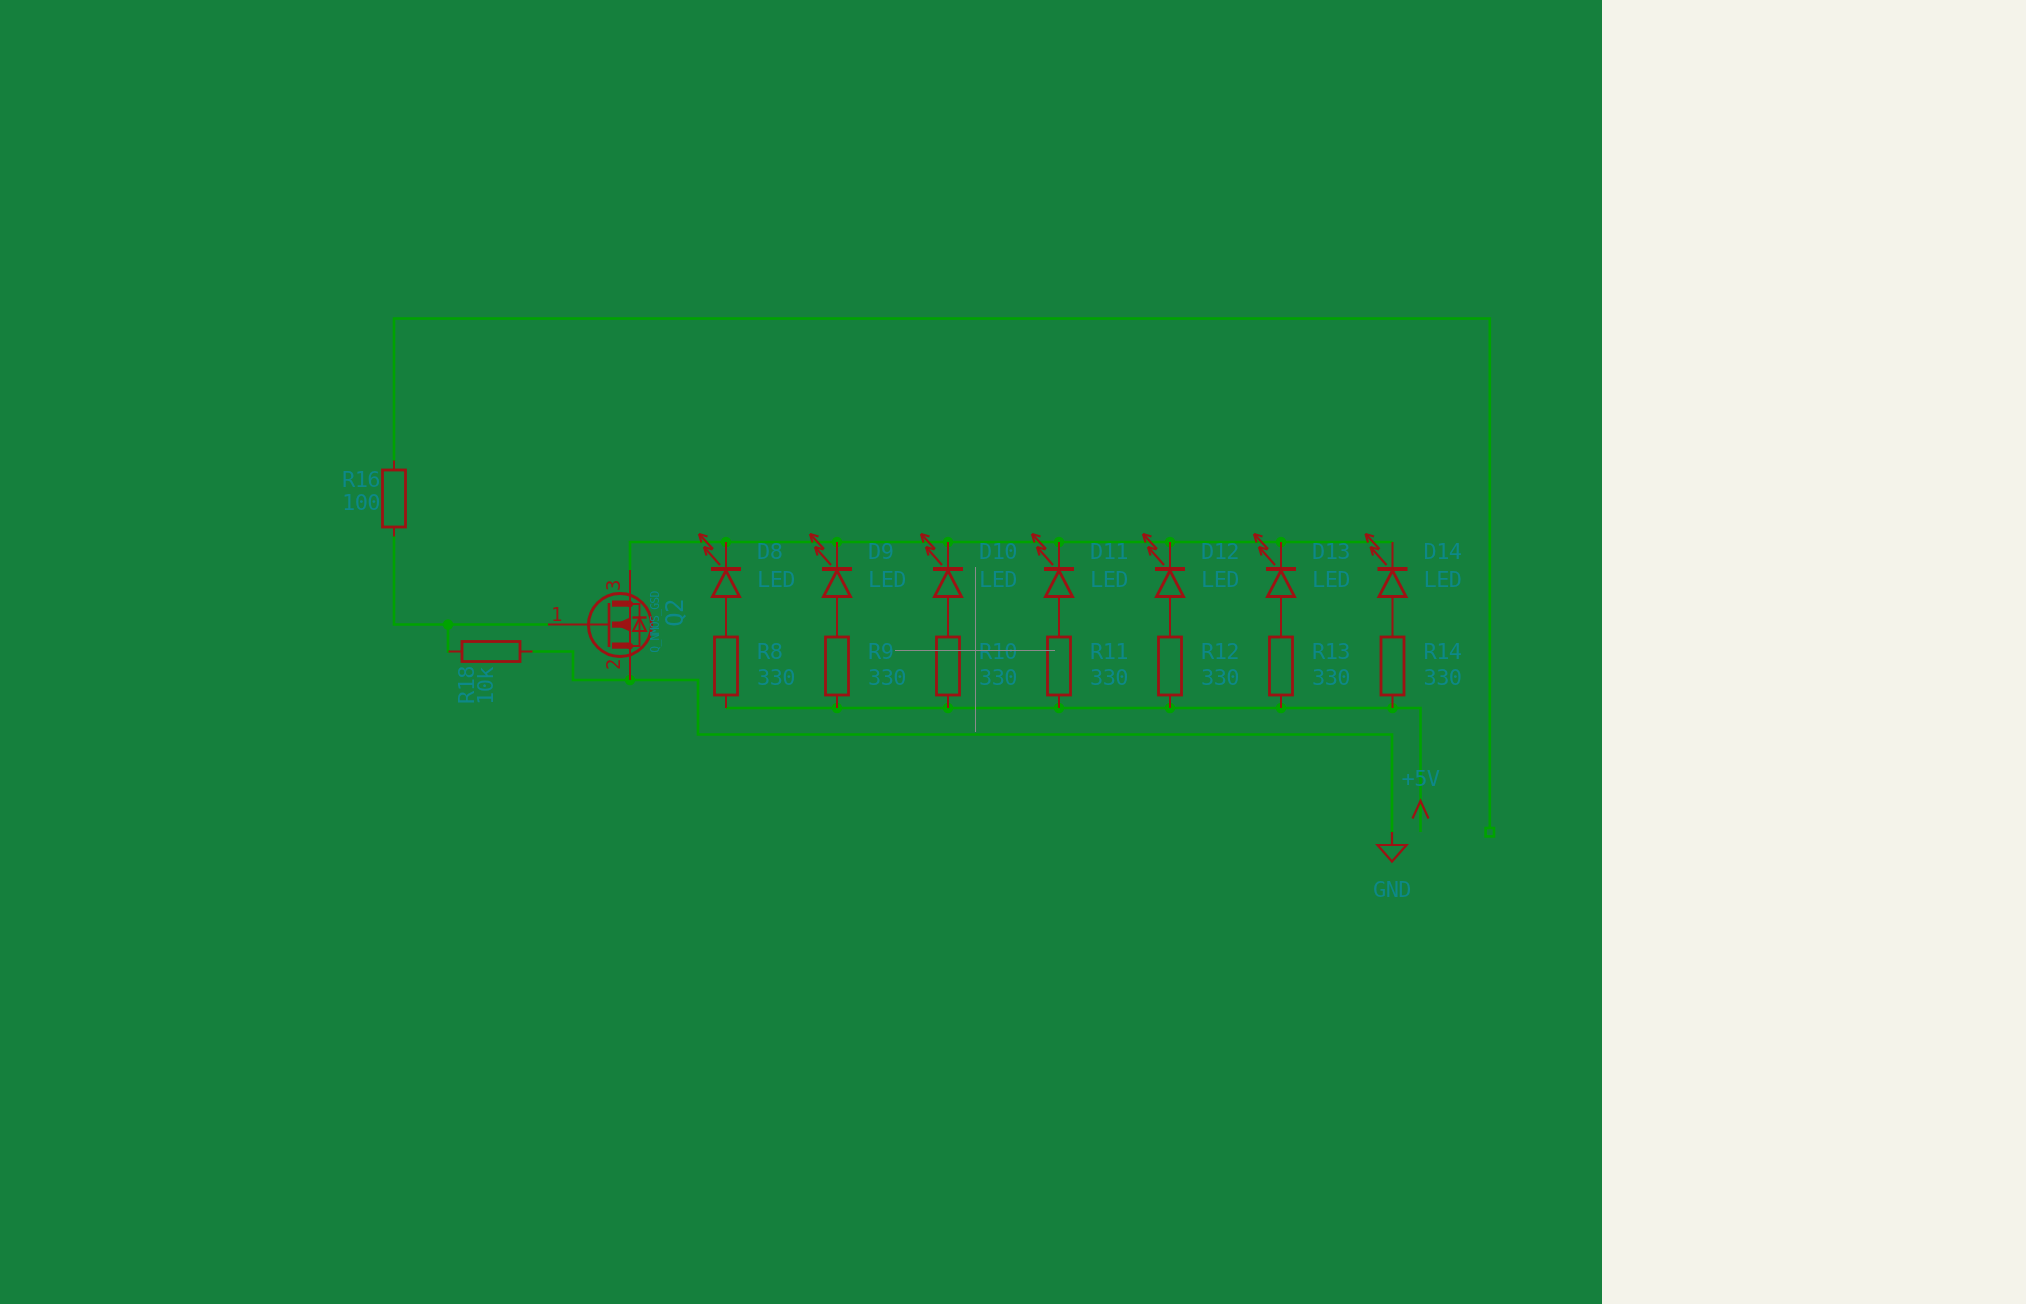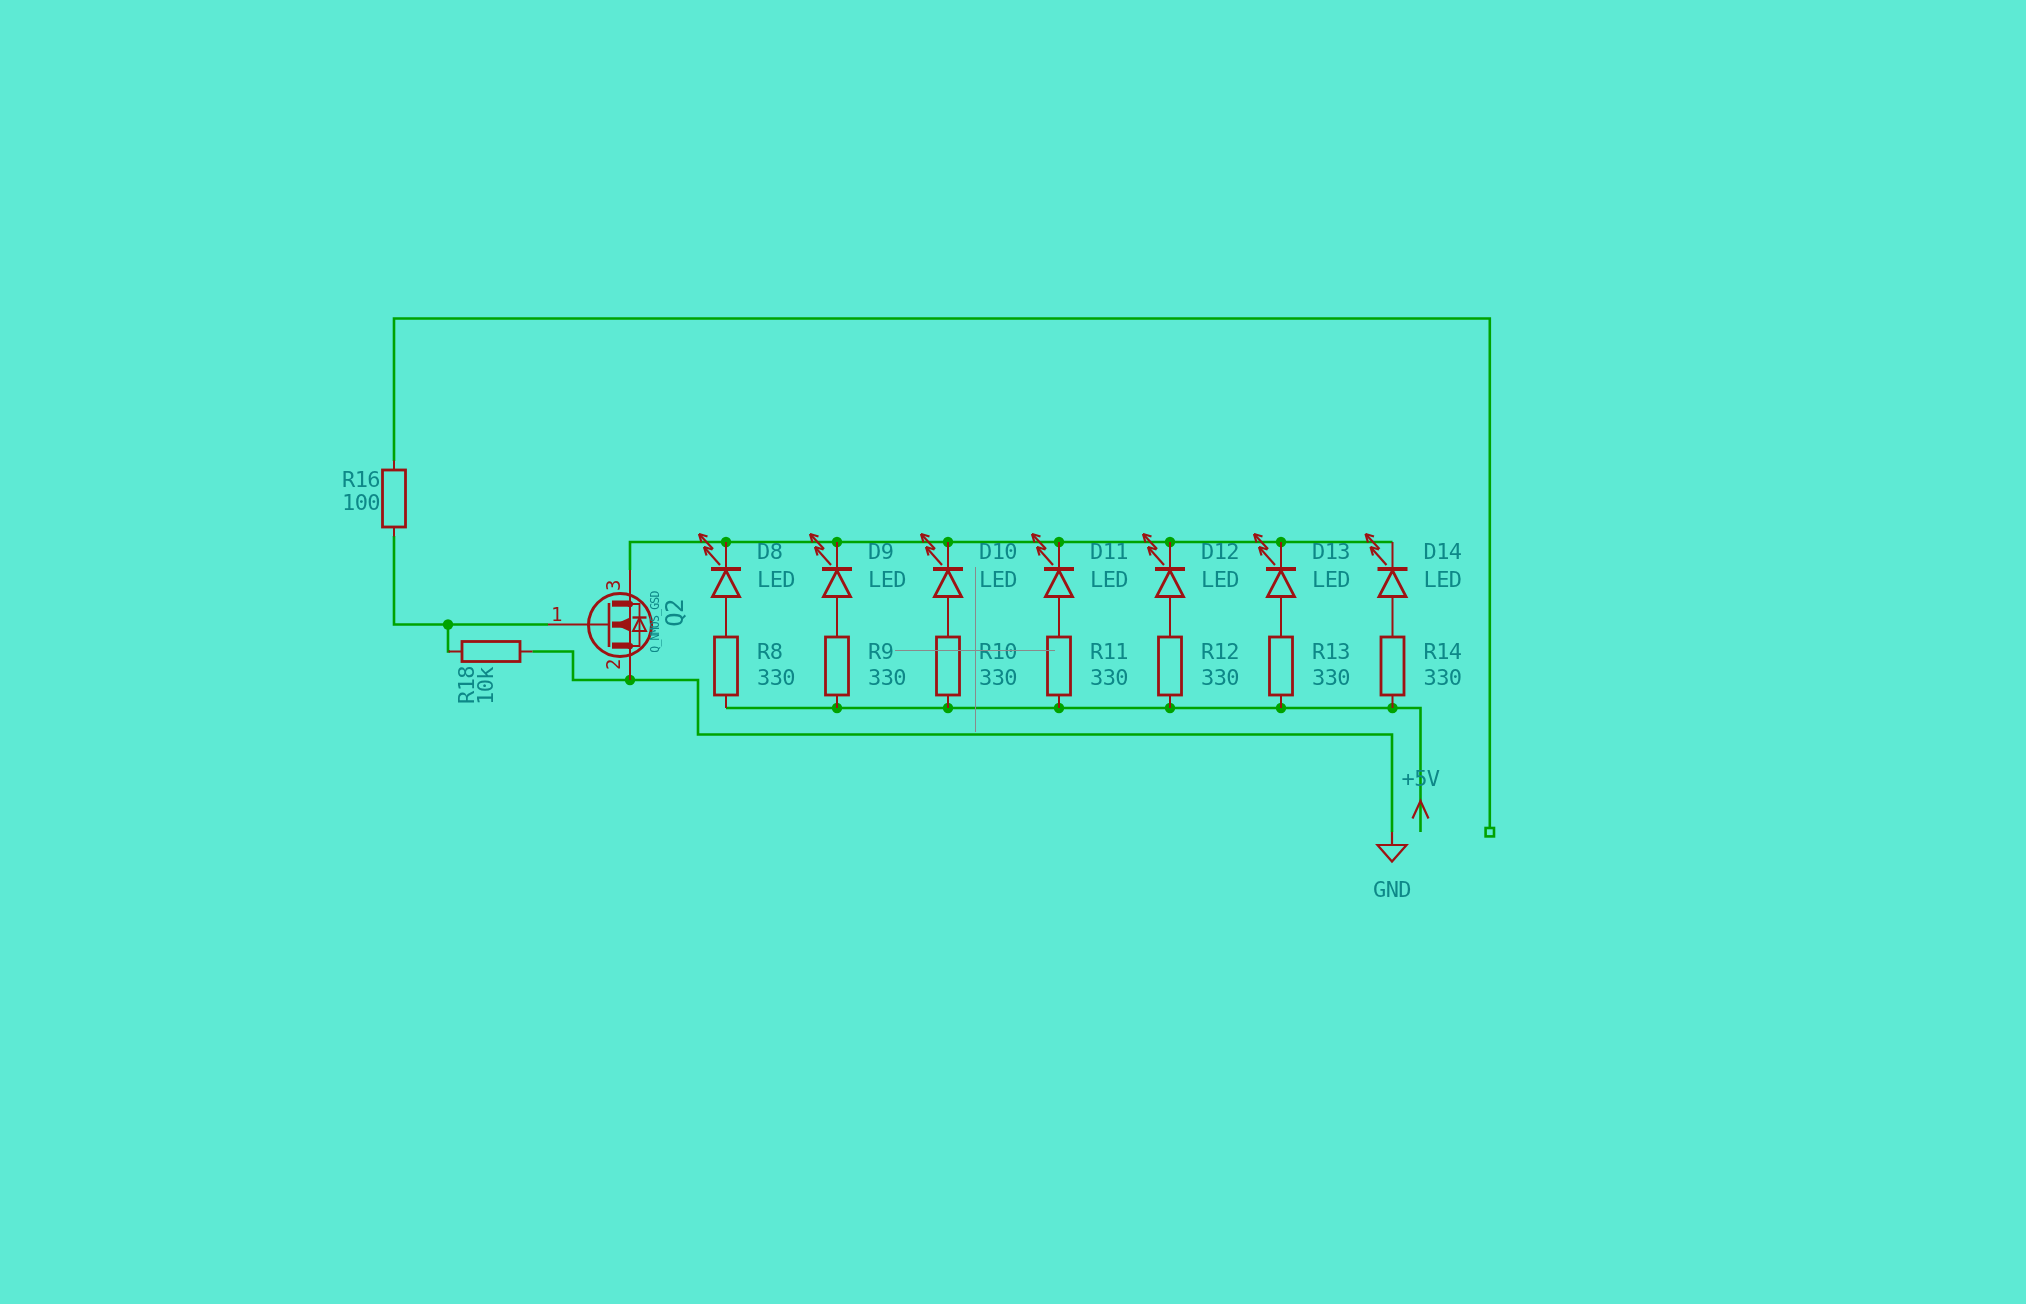--- a/index.html
+++ b/index.html
@@ -1,16 +1,16 @@
 <!DOCTYPE html>
 <html><head>
 <meta charset="utf-8">
 <style>
   html,body{margin:0;padding:0;width:2026px;height:1304px;overflow:hidden;background:#F4F3EA;}
-  #stage{position:relative;width:2026px;height:1304px;background:#5eead4;}
+  #stage{position:relative;width:1602px;height:1304px;background:#15803d;}
   svg{display:block;width:2026px;height:1304px;}
   svg text{font-family:"DejaVu Sans Mono","Liberation Mono",monospace;}
   .lbl{fill:#0E8888;font-size:22px;letter-spacing:-0.6px;}
   .lbl-big{fill:#0E8888;font-size:24px;letter-spacing:-0.6px;}
   .lbl-tiny{fill:#0E8888;font-size:11.5px;letter-spacing:-0.8px;}
   .pinnum{fill:#9D1313;font-size:19px;letter-spacing:-0.5px;}
   .wire{stroke:#00A300;stroke-width:2.6;fill:none;stroke-linecap:butt;stroke-linejoin:miter;}
   .dot{fill:#00A300;stroke:none;}
   .sym{stroke:#9D1313;fill:none;stroke-linecap:butt;stroke-linejoin:miter;}
   .symfill{fill:#9D1313;stroke:none;}

